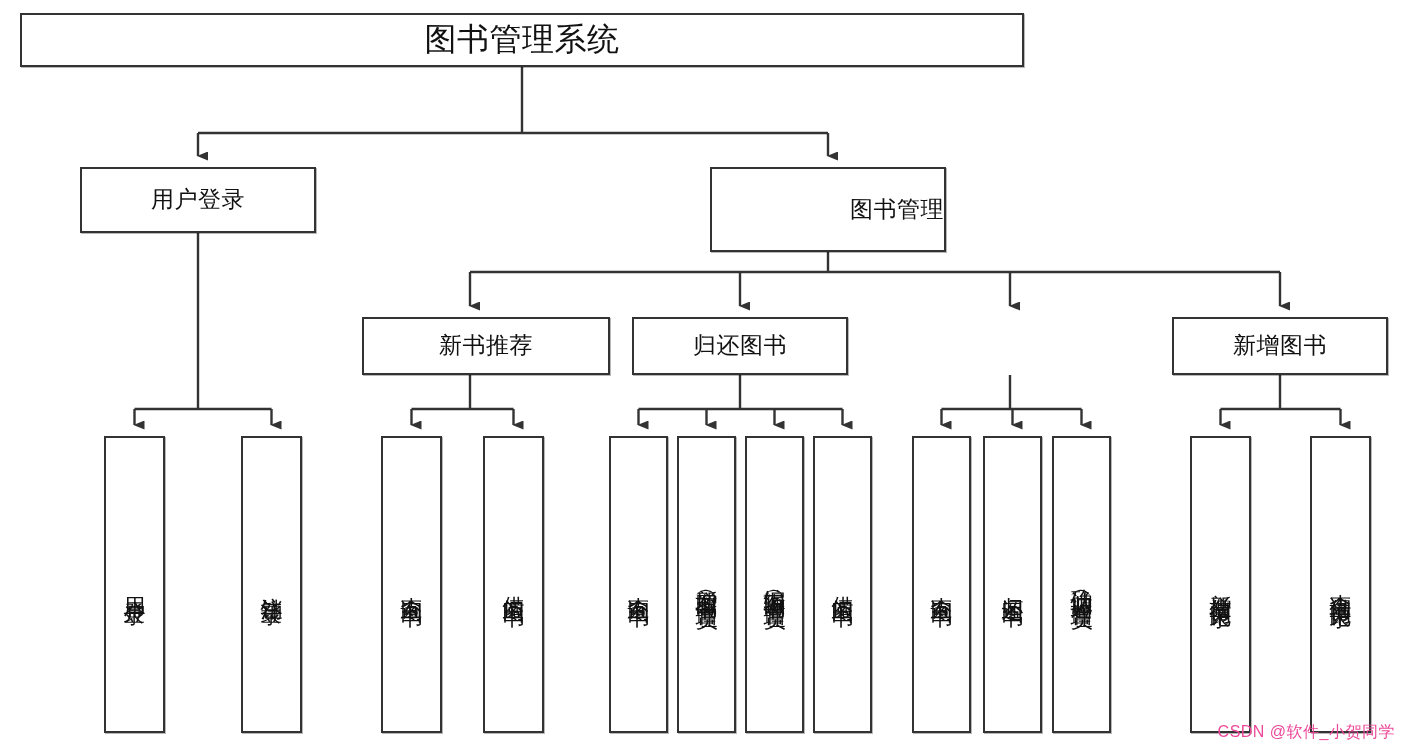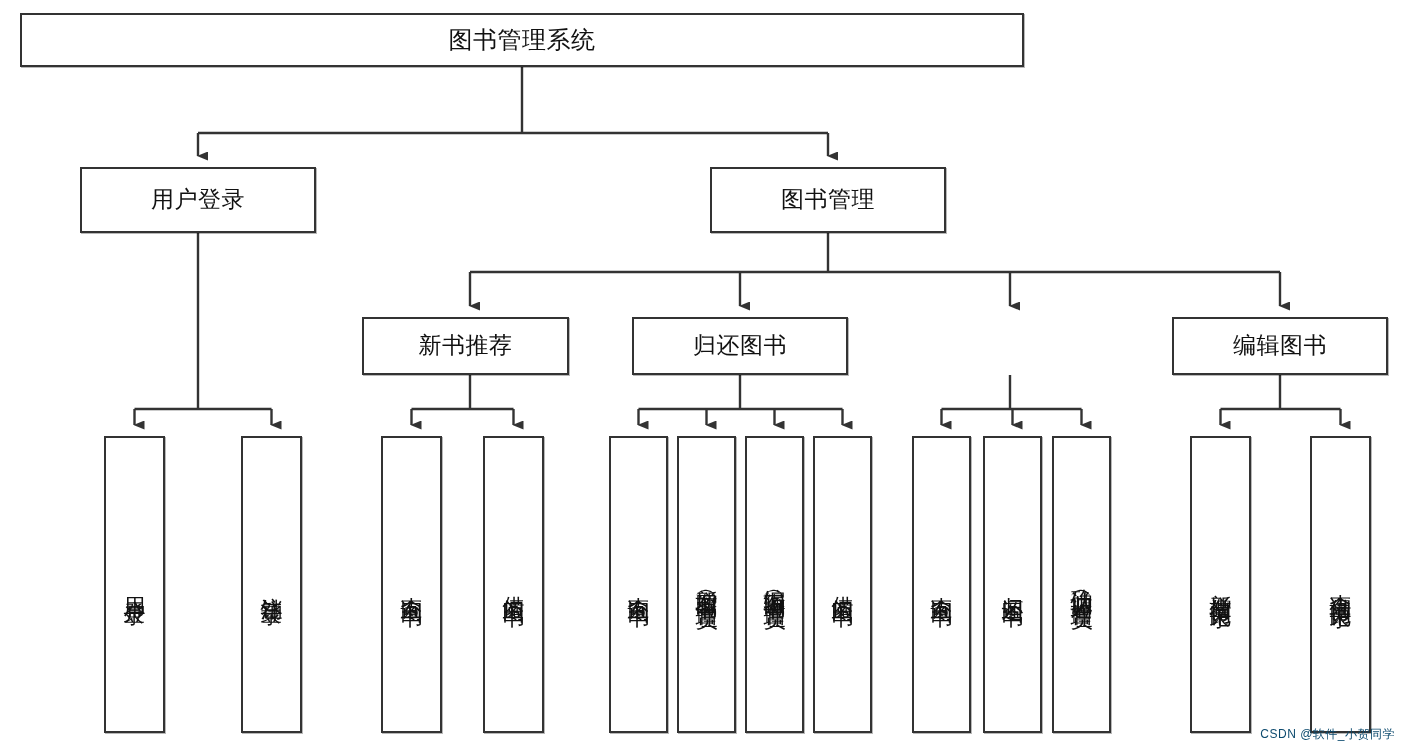--- a/index.html
+++ b/index.html
@@ -48,27 +48,27 @@
     font-size: 23px;
   }
   .node.vertical .label {
     writing-mode: vertical-rl;
     text-orientation: upright;
     font-size: 22px;
     letter-spacing: 3px;
     line-height: 1;
     max-height: 100%;
   }
-  .node.root .label { font-size: 24px; }
+  .node.root .label { font-size: 32px; }
   .watermark {
     position: absolute;
     right: 10px;
     bottom: 4px;
-    font-size: 12px;
-    color: #0c4a6e;
+    font-size: 16px;
+    color: #ec4899;
     letter-spacing: 0.5px;
     white-space: nowrap;
   }
 </style>
 </head>
 <body>
 
 <div id="diagram-root">
 
   <svg class="edges" viewBox="0 0 1405 747" id="edge-layer">
@@ -107,32 +107,32 @@
       </g>
   </svg>
 
   <div class="node root horizontal" style="left: 20px; top: 13px; width: 1004px; height: 54px;">
     <span class="label">图书管理系统</span>
   </div>
 
   <div class="node horizontal" style="left: 80px; top: 167px; width: 236px; height: 66px;">
     <span class="label">用户登录</span>
   </div>
-  <div class="node horizontal" style="left: 710px; top: 167px; width: 236px; height: 66px;">
+  <div class="node horizontal" style="left: 710px; top: 167px; width: 236px; height: 85px; justify-content: flex-end;">
     <span class="label">图书管理</span>
   </div>
 
-  <div class="node horizontal" style="left: 362px; top: 317px; width: 207px; height: 58px;">
+  <div class="node horizontal" style="left: 362px; top: 317px; width: 248px; height: 58px;">
     <span class="label">新书推荐</span>
   </div>
   <div class="node horizontal" style="left: 632px; top: 317px; width: 216px; height: 58px;">
     <span class="label">归还图书</span>
   </div>
   <div class="node horizontal" style="left: 1172px; top: 317px; width: 216px; height: 58px;">
-    <span class="label">编辑图书</span>
+    <span class="label">新增图书</span>
   </div>
 
   <div class="node vertical" style="left: 104px; top: 436px; width: 61px; height: 297px;">
     <span class="label">用户登录</span>
   </div>
   <div class="node vertical" style="left: 241px; top: 436px; width: 61px; height: 297px;">
     <span class="label">注销登录</span>
   </div>
   <div class="node vertical" style="left: 381px; top: 436px; width: 61px; height: 297px;">
     <span class="label">查询图书</span>

